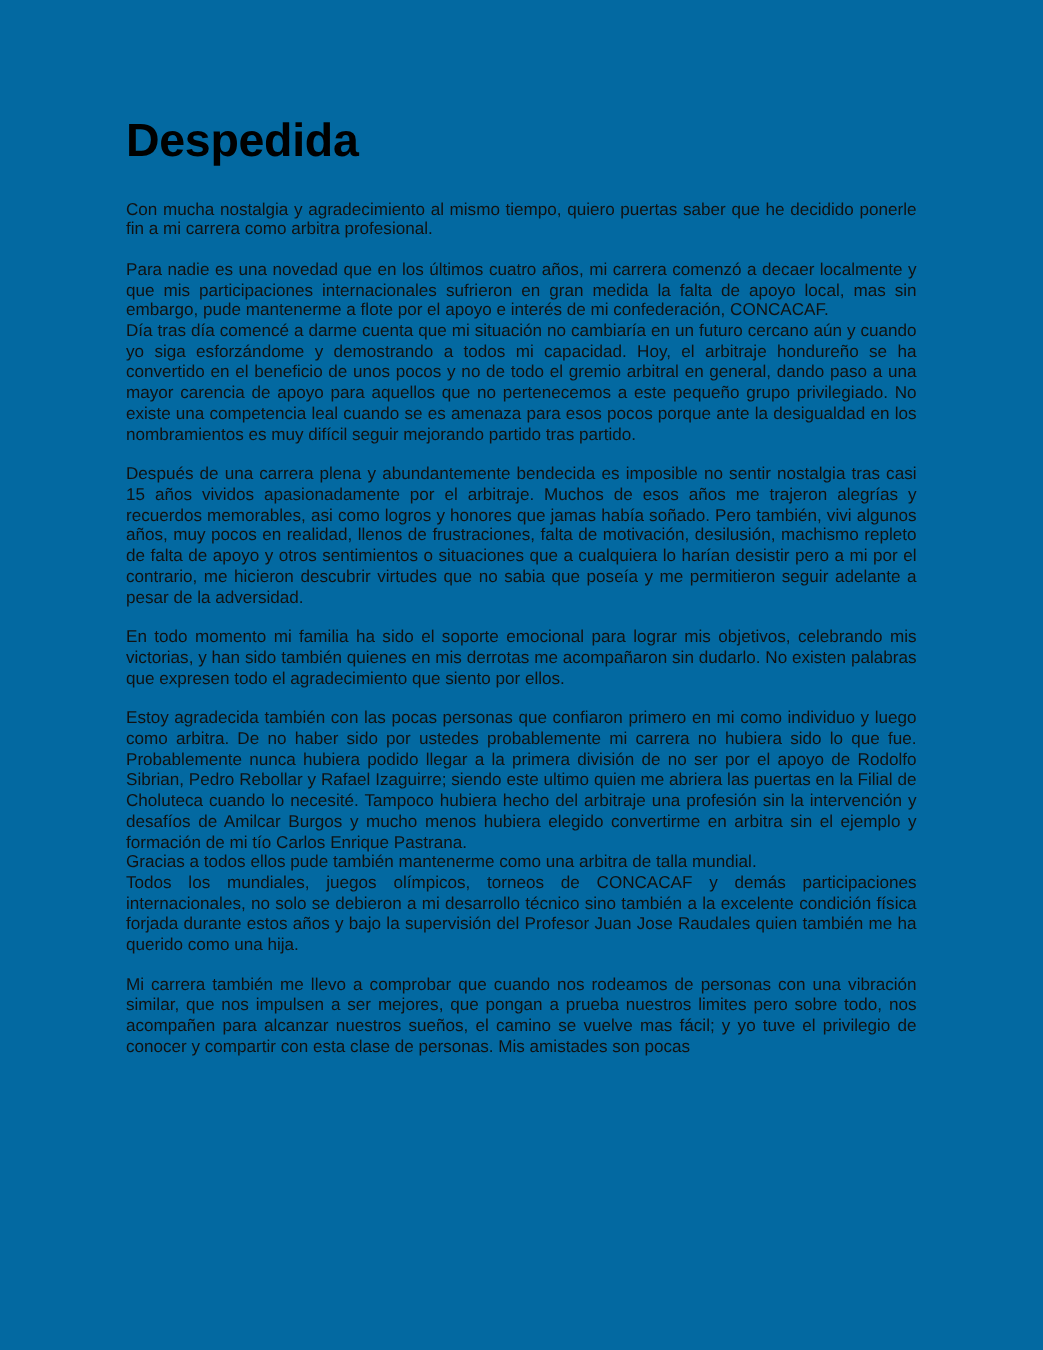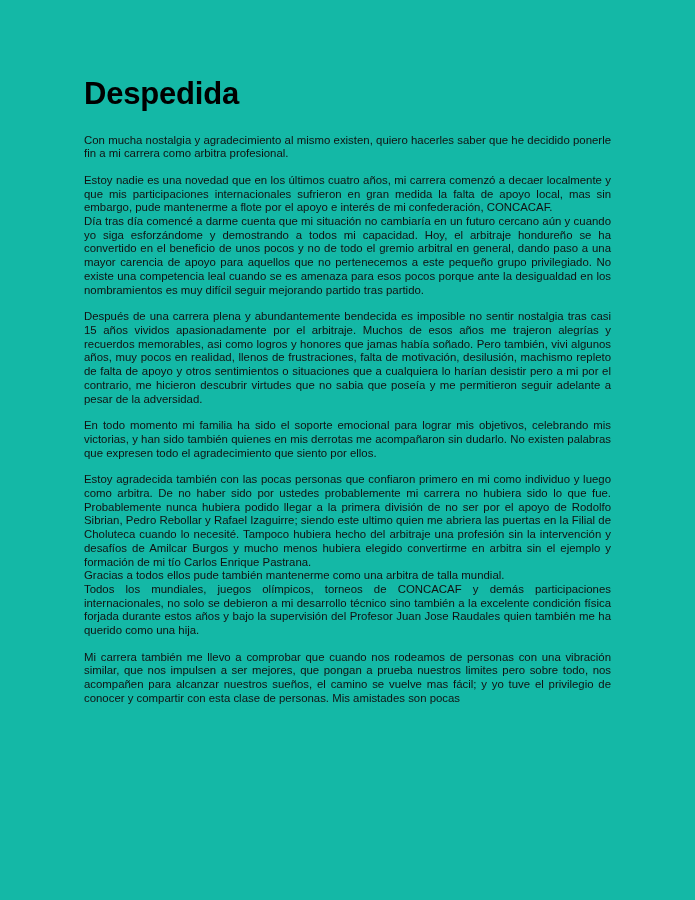--- a/index.html
+++ b/index.html
@@ -11,21 +11,21 @@
     width: 695px;
     height: 900px;
     overflow: hidden;
     font-family: "Liberation Sans", sans-serif;
     color: #000000;
   }
   .page {
     position: relative;
     width: 695px;
     height: 900px;
-    background: #14b8a6;
+    background: #0369a1;
     box-sizing: border-box;
   }
   .doc-body {
     position: absolute;
     left: 84px;
     top: 78px;
     width: 527px;
   }
   .doc-title {
     font-size: 31px;
@@ -54,24 +54,24 @@
   }
 </style>
 </head>
 <body>
 
 <div class="page">
   <div class="doc-body">
 
     <h1 class="doc-title">Despedida</h1>
 
-    <p class="para">Con mucha nostalgia y agradecimiento al mismo existen, quiero hacerles saber que he decidido ponerle fin a mi carrera como arbitra profesional.</p>
+    <p class="para">Con mucha nostalgia y agradecimiento al mismo tiempo, quiero puertas saber que he decidido ponerle fin a mi carrera como arbitra profesional.</p>
 
     <p class="para">
-      <span class="seg">Estoy nadie es una novedad que en los últimos cuatro años, mi carrera comenzó a decaer localmente y que mis participaciones internacionales sufrieron en gran medida la falta de apoyo local, mas sin embargo, pude mantenerme a flote por el apoyo e interés de mi confederación, CONCACAF.</span>
+      <span class="seg">Para nadie es una novedad que en los últimos cuatro años, mi carrera comenzó a decaer localmente y que mis participaciones internacionales sufrieron en gran medida la falta de apoyo local, mas sin embargo, pude mantenerme a flote por el apoyo e interés de mi confederación, CONCACAF.</span>
       <span class="seg">Día tras día comencé a darme cuenta que mi situación no cambiaría en un futuro cercano aún y cuando yo siga esforzándome y demostrando a todos mi capacidad. Hoy, el arbitraje hondureño se ha convertido en el beneficio de unos pocos y no de todo el gremio arbitral en general, dando paso a una mayor carencia de apoyo para aquellos que no pertenecemos a este pequeño grupo privilegiado. No existe una competencia leal cuando se es amenaza para esos pocos porque ante la desigualdad en los nombramientos es muy difícil seguir mejorando partido tras partido.</span>
     </p>
 
 
     <p class="para">Después de una carrera plena y abundantemente bendecida es imposible no sentir nostalgia tras casi 15 años vividos apasionadamente por el arbitraje. Muchos de esos años me trajeron alegrías y recuerdos memorables, asi como logros y honores que jamas había soñado. Pero también, vivi algunos años, muy pocos en realidad, llenos de frustraciones, falta de motivación, desilusión, machismo repleto de falta de apoyo y otros sentimientos o situaciones que a cualquiera lo harían desistir pero a mi por el contrario, me hicieron descubrir virtudes que no sabia que poseía y me permitieron seguir adelante a pesar de la adversidad.</p>
 
     <p class="para">En todo momento mi familia ha sido el soporte emocional para lograr mis objetivos, celebrando mis victorias, y han sido también quienes en mis derrotas me acompañaron sin dudarlo. No existen palabras que expresen todo el agradecimiento que siento por ellos.</p>
 
     <p class="para">
       <span class="seg">Estoy agradecida también con las pocas personas que confiaron primero en mi como individuo y luego como arbitra. De no haber sido por ustedes probablemente mi carrera no hubiera sido lo que fue. Probablemente nunca hubiera podido llegar a la primera división de no ser por el apoyo de Rodolfo Sibrian, Pedro Rebollar y Rafael Izaguirre; siendo este ultimo quien me abriera las puertas en la Filial de Choluteca cuando lo necesité. Tampoco hubiera hecho del arbitraje una profesión sin la intervención y desafíos de Amilcar Burgos y mucho menos hubiera elegido convertirme en arbitra sin el ejemplo y formación de mi tío Carlos Enrique Pastrana.</span>

